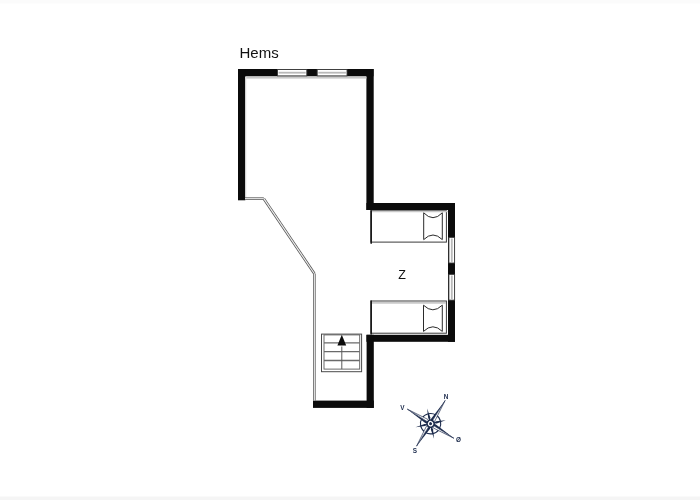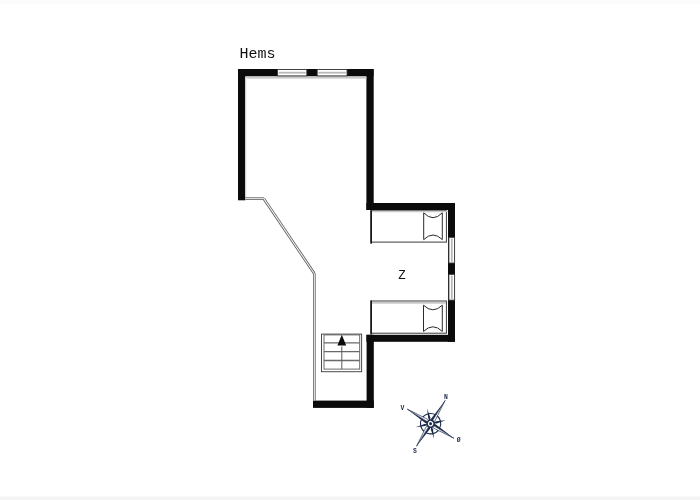--- a/index.html
+++ b/index.html
@@ -1,16 +1,16 @@
 <!DOCTYPE html>
 <html><head>
 <meta charset="utf-8">
 <style>
   html,body{margin:0;padding:0;background:#ffffff;}
-  .page{position:relative;width:700px;height:500px;background:#ffffff;font-family:Liberation Mono, monospace;}
+  .page{position:relative;width:700px;height:500px;background:#ffffff;font-family:Liberation Sans, sans-serif;}
 </style>
 </head>
 <body>
 <div class="page">
 <svg width="700" height="500" viewBox="0 0 700 500" xmlns="http://www.w3.org/2000/svg">
 
   <rect x="0" y="0" width="700" height="500" fill="#ffffff"></rect>
 
   <rect x="0" y="0" width="700" height="3.5" fill="#fbfbfb"></rect>
 

